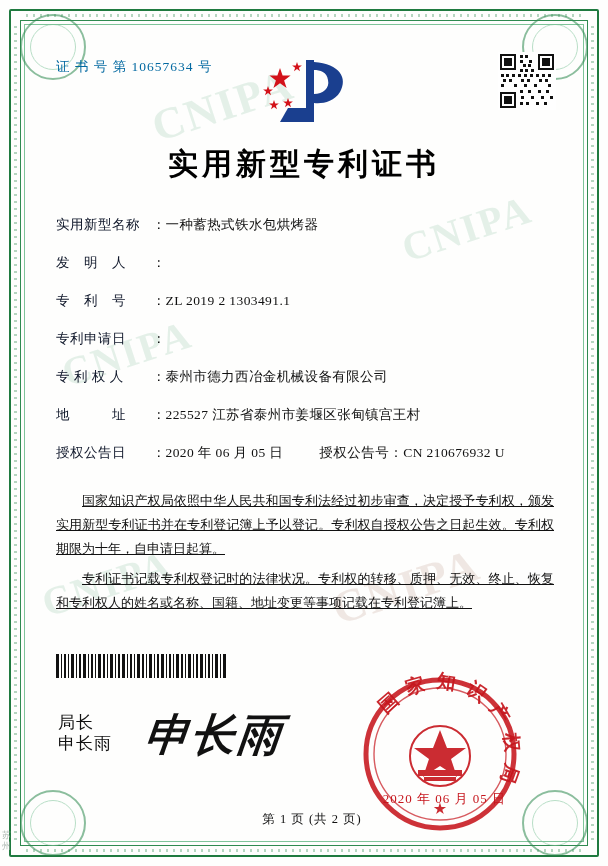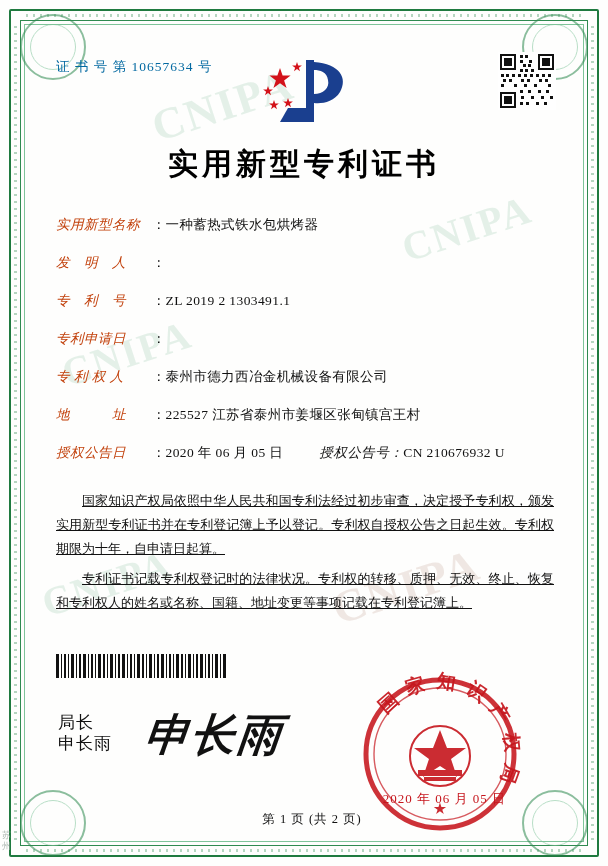--- a/index.html
+++ b/index.html
@@ -150,40 +150,38 @@
   .row {
     display: flex;
     align-items: baseline;
     margin-bottom: 20px;
     font-size: 13.5px;
   }
   .label {
     width: 96px;
     flex: 0 0 96px;
     letter-spacing: 0.5px;
-    color: #c2410c;
-    font-style: italic;
+    color: #0f172a;
   }
   .colon {
     flex: 0 0 12px;
     text-align: left;
   }
   .value {
     flex: 1 1 auto;
     color: #111;
     letter-spacing: 0.4px;
   }
   .row.dual .value {
     flex: 0 0 auto;
     margin-right: 36px;
   }
   .label2 {
     flex: 0 0 auto;
     letter-spacing: 0.5px;
-    font-style: italic;
   }
 
   .paras {
     position: absolute;
     top: 455px;
     left: 16px;
     right: 14px;
     font-size: 13px;
     line-height: 24px;
     text-align: justify;

